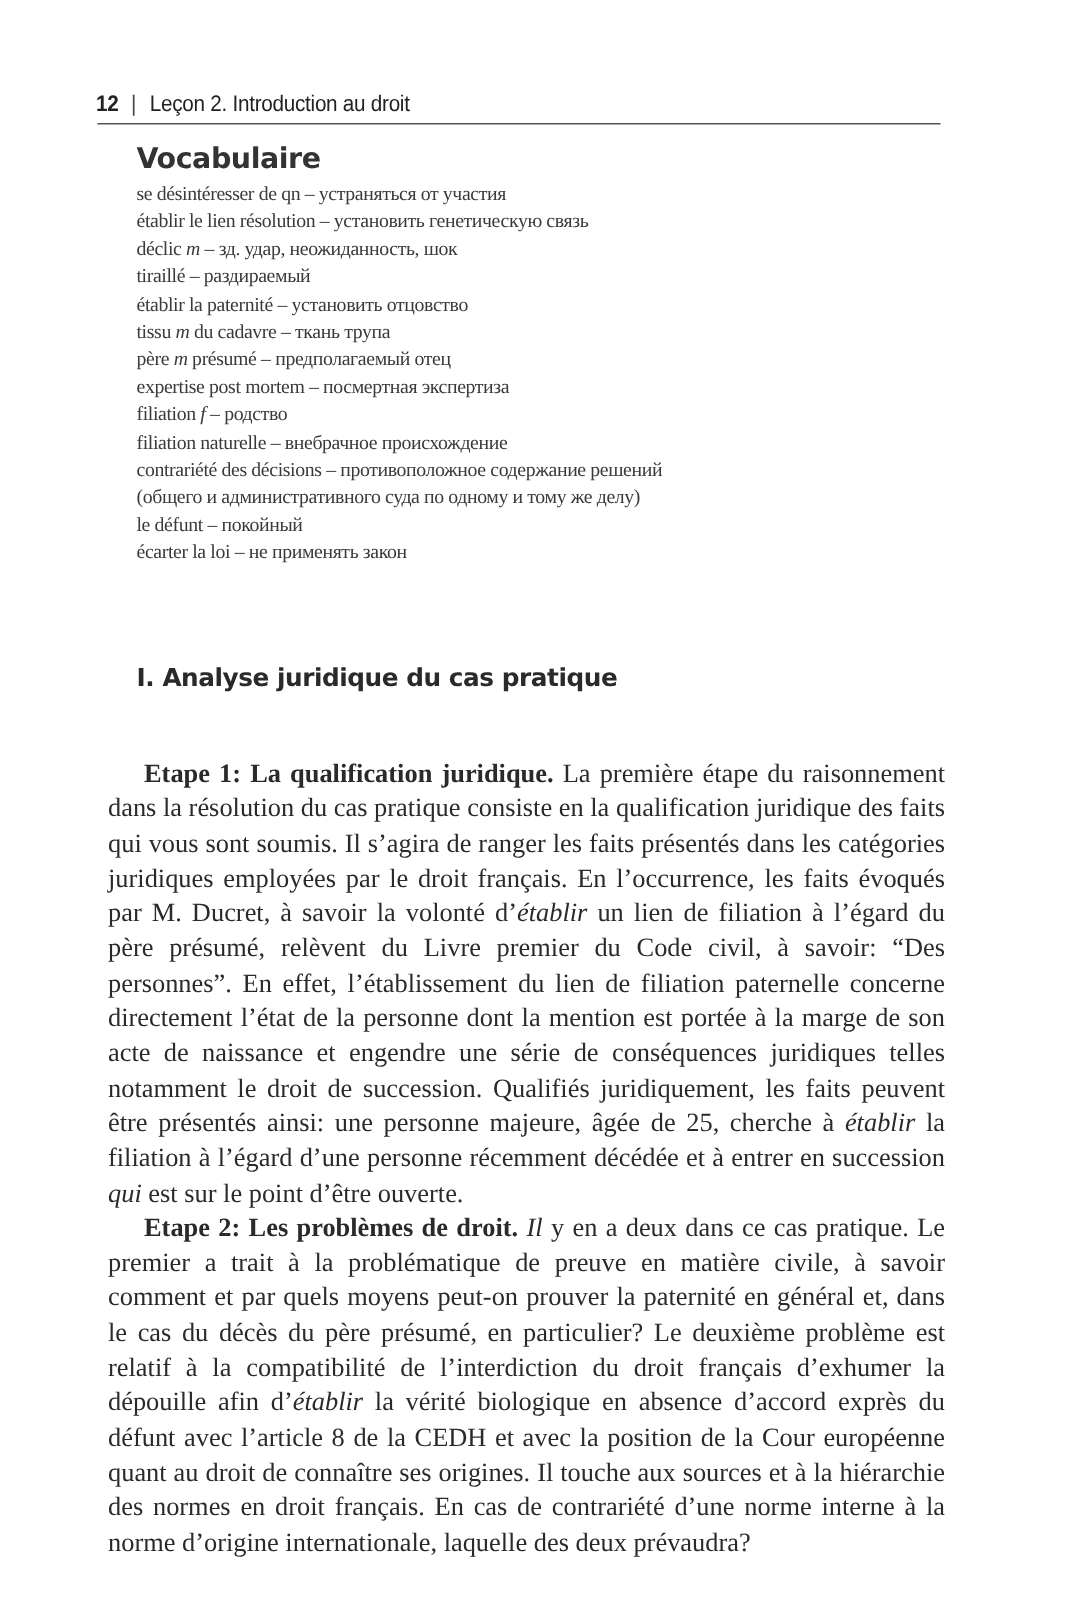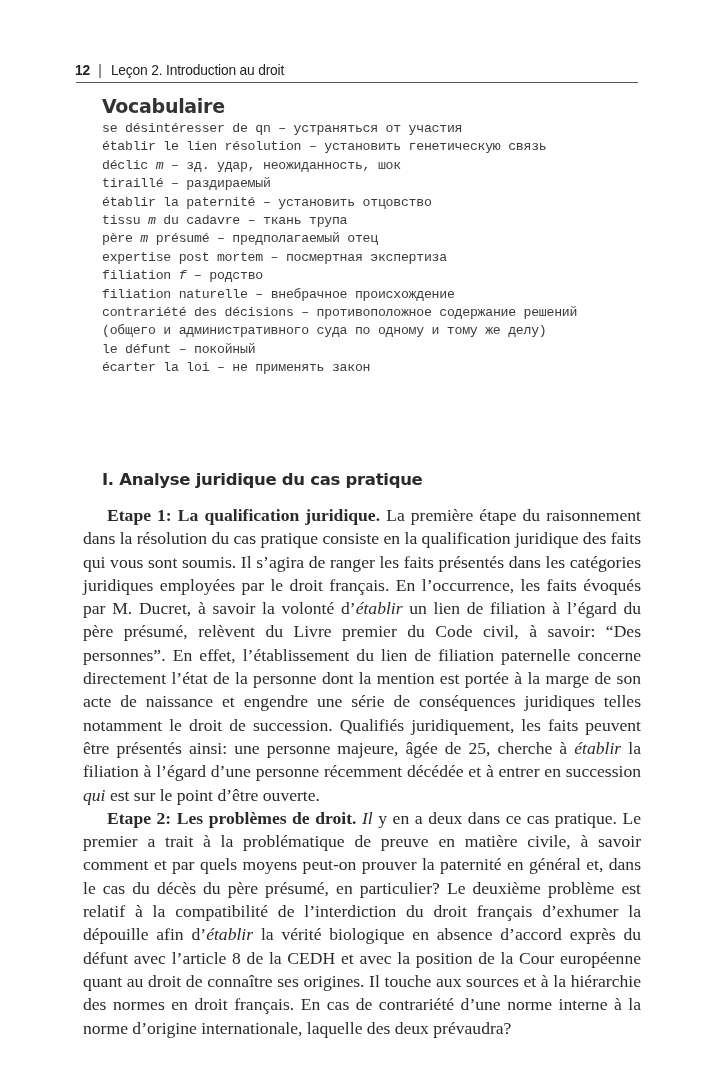--- a/index.html
+++ b/index.html
@@ -1,26 +1,26 @@
 <!DOCTYPE html>
 <html><head>
 <meta charset="utf-8">
 <style>
   html, body { margin: 0; padding: 0; background: #ffffff; }
   body { width: 710px; height: 1080px; position: relative; overflow: hidden; color: #2a2a2a; }
-  .page { position: absolute; left: 15px; top: 0; width: 570px; height: 1080px; }
+  .page { position: absolute; left: 4px; top: 0; width: 570px; height: 1080px; }
   .running-head { position: absolute; left: 60px; top: 61px; font-family: "Liberation Sans", sans-serif; font-size: 15px; color: #222; letter-spacing: -0.2px; transform: scaleX(0.92); transform-origin: left; white-space: nowrap; }
   .running-head .pnum { font-weight: bold; }
   .running-head .sep { display: inline-block; margin: 0 10px 0 9px; color: #444; }
   .rule { position: absolute; left: 61px; top: 82px; width: 562px; height: 0; border-top: 1px solid #555; }
   .vocab-title { position: absolute; left: 87px; top: 95px; font-family: "DejaVu Sans", sans-serif; font-weight: bold; font-size: 19px; color: #333; letter-spacing: -0.3px; }
-  .vocab-list { position: absolute; left: 87px; top: 120px; font-family: Liberation Mono, monospace; font-size: 13.2px; line-height: 18.4px; color: #3a3a3a; letter-spacing: -0.25px; }
+  .vocab-list { position: absolute; left: 87px; top: 120px; font-family: Liberation Serif, serif; font-size: 13.2px; line-height: 18.4px; color: #3a3a3a; letter-spacing: -0.25px; }
   .vocab-list div { white-space: nowrap; }
   .vocab-list i { font-style: italic; }
-  .section-title { position: absolute; left: 87px; top: 442px; font-family: "DejaVu Sans", sans-serif; font-weight: bold; font-size: 16.5px; color: #2a2a2a; letter-spacing: -0.3px; margin-top: 28px; }
+  .section-title { position: absolute; left: 87px; top: 442px; font-family: "DejaVu Sans", sans-serif; font-weight: bold; font-size: 16.5px; color: #2a2a2a; letter-spacing: -0.3px; }
   .body-text { position: absolute; left: 68px; top: 464px; width: 558px; font-family: "Liberation Serif", serif; font-size: 17.6px; line-height: 23.3px; color: #2a2a2a; text-align: justify; margin-top: 40px; }
   .body-text p { margin: 0; text-indent: 24px; }
   .body-text b { font-weight: bold; }
   .body-text i { font-style: italic; }
 </style>
 </head>
 <body>
 
 <div class="page">
 

